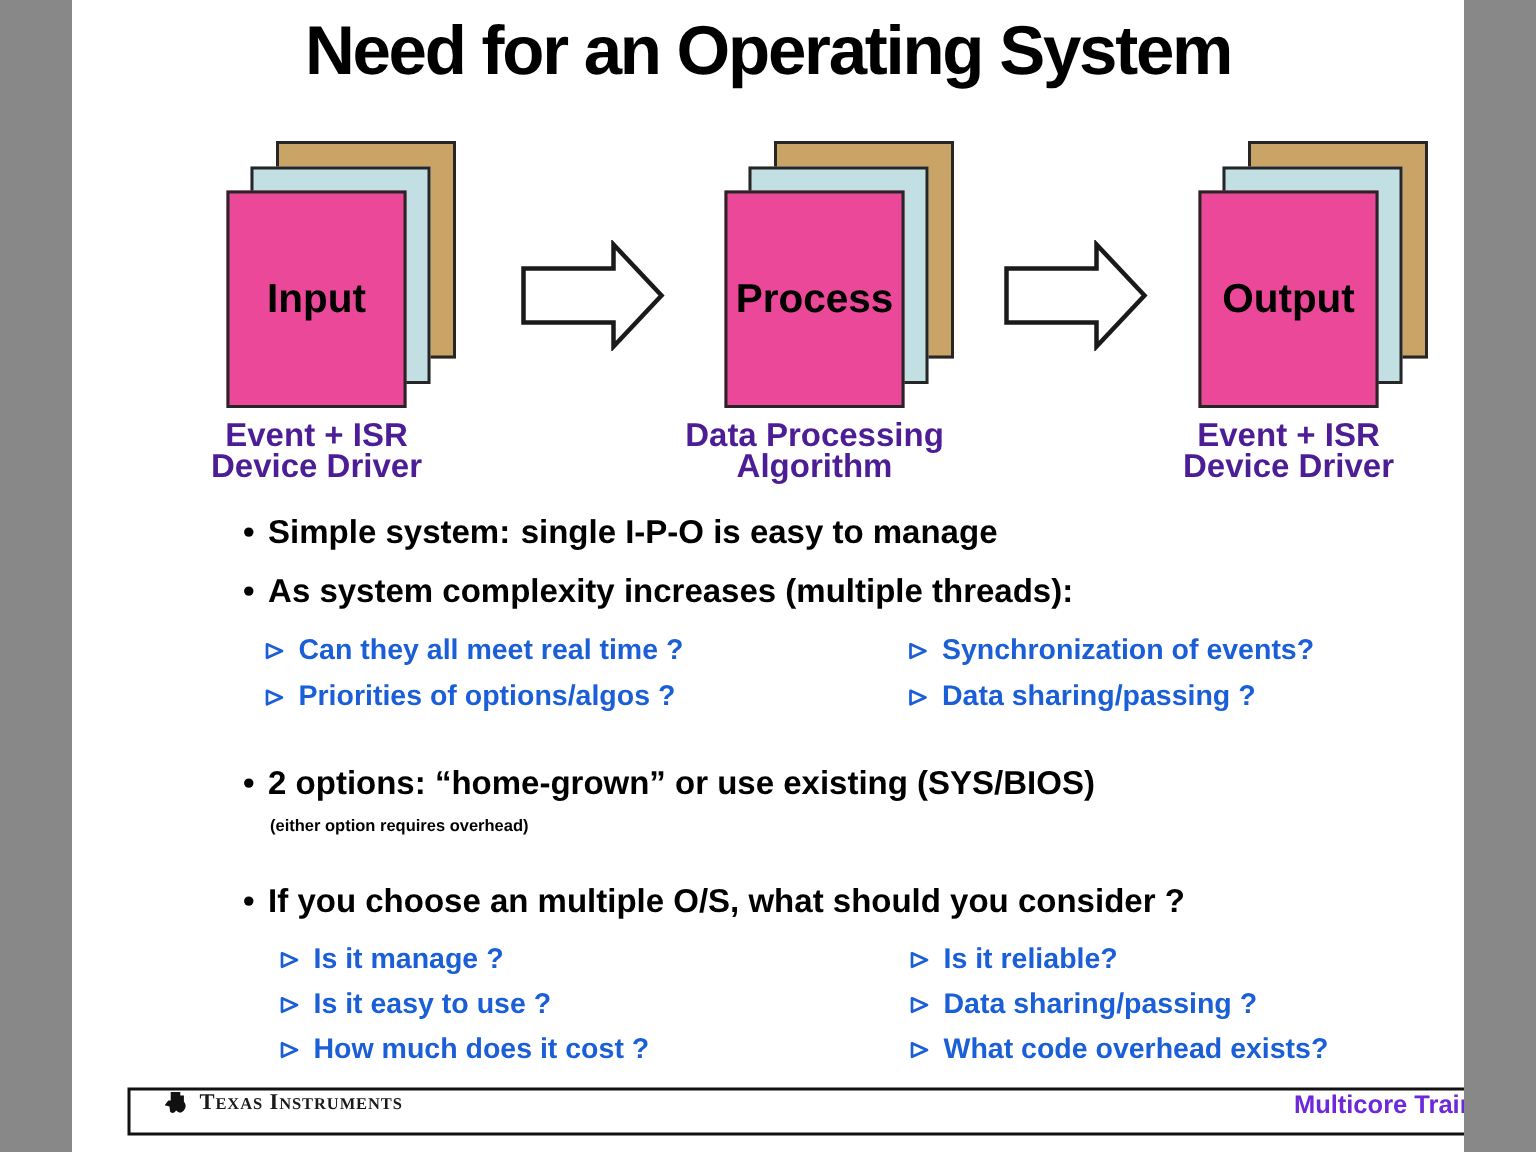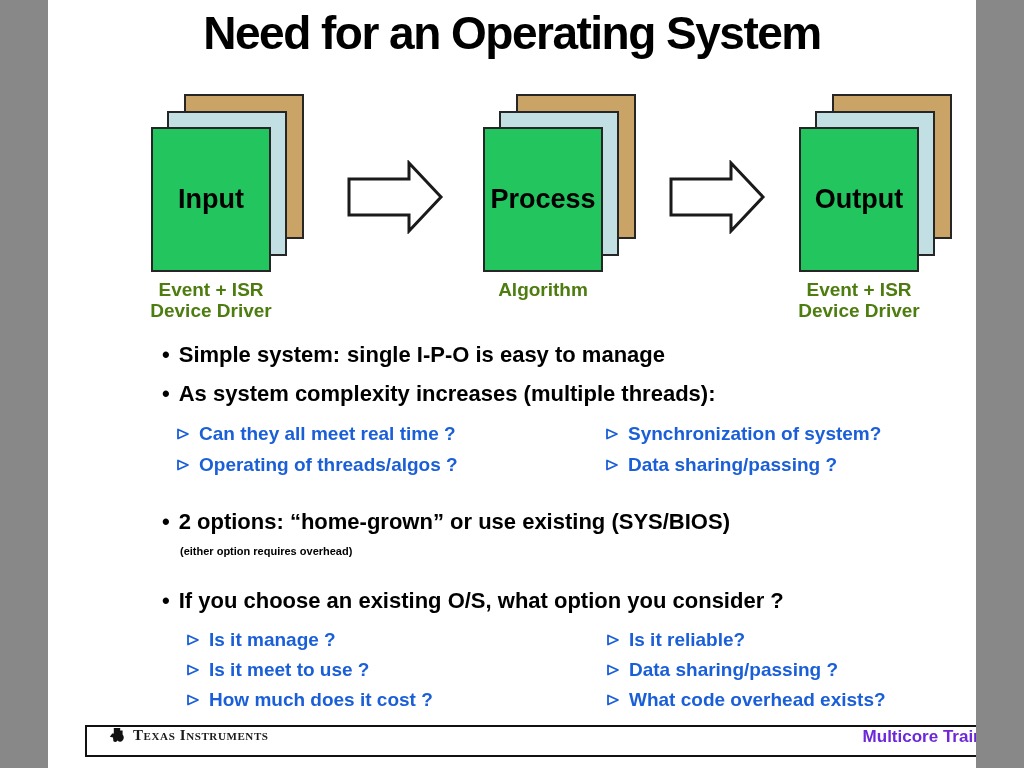--- a/index.html
+++ b/index.html
@@ -11,25 +11,25 @@
   .title{
     position:absolute;top:6px;left:0;width:100%;text-align:center;
     font-size:46px;font-weight:bold;color:#000;letter-spacing:-1.5px;margin:0;
   }
   
   .stage{position:absolute;top:94px;width:156px;height:240px;}
   .stage-1{left:103px}.stage-2{left:435px}.stage-3{left:751px}
   .card{position:absolute;width:120px;height:145px;border:2px solid #262626;box-sizing:border-box;}
   .card.back{left:33px;top:0;background:#c9a466;}
   .card.mid{left:16px;top:17px;background:#c2dfe4;}
-  .card.front{left:0;top:33px;background:#22c55e;display:flex;align-items:center;justify-content:center;}
+  .card.front{left:0;top:33px;background:#ec4899;display:flex;align-items:center;justify-content:center;}
   .card-label{font-size:27px;font-weight:bold;color:#000;}
   .caption{
     position:absolute;top:185px;left:-40px;width:200px;text-align:center;
-    color:#4d7c0f;font-size:19px;font-weight:bold;line-height:21px;
+    color:#4c1d95;font-size:22px;font-weight:bold;line-height:21px;
   }
   .arrow{position:absolute;top:160px;width:97px;height:74px;}
   .arrow-1{left:299px}.arrow-2{left:621px}
   
   .b-line{position:absolute;font-size:22px;font-weight:bold;color:#000;white-space:nowrap;}
   .b-dot{display:inline-block;margin-right:9px;}
   .u{text-decoration-thickness:2.5px;text-underline-offset:4px;}
   .u.sp{margin-right:7px;}
   .b1{left:114px;top:342px}
   .b2{left:114px;top:381px}
@@ -79,20 +79,21 @@
     <polygon points="2,19 62,19 62,3 94,37 62,71 62,55 2,55" fill="#ffffff" stroke="#1a1a1a" stroke-width="3"></polygon>
   </svg>
 
   <div class="stage stage-2">
     <div class="card back"></div>
     <div class="card mid"></div>
     <div class="card front">
       <span class="card-label">Process</span>
     </div>
     <div class="caption">
+      <div>Data Processing</div>
       <div>Algorithm</div>
     </div>
   </div>
 
   <svg class="arrow arrow-2" viewBox="0 0 97 74">
     <polygon points="2,19 62,19 62,3 94,37 62,71 62,55 2,55" fill="#ffffff" stroke="#1a1a1a" stroke-width="3"></polygon>
   </svg>
 
   <div class="stage stage-3">
     <div class="card back"></div>
@@ -113,51 +114,51 @@
   <div class="sub q1a">
     <svg width="14" height="14" viewBox="0 0 14 14">
         <path d="M2 2.5 L12 7 L2 11.5 Z" fill="#ffffff" stroke="#1b5fd8" stroke-width="1.8" stroke-linejoin="round"></path>
       </svg>
     <span>Can they all meet real time ?</span>
   </div>
   <div class="sub q1b">
     <svg width="14" height="14" viewBox="0 0 14 14">
         <path d="M2 2.5 L12 7 L2 11.5 Z" fill="#ffffff" stroke="#1b5fd8" stroke-width="1.8" stroke-linejoin="round"></path>
       </svg>
-    <span>Operating of threads/algos ?</span>
+    <span>Priorities of options/algos ?</span>
   </div>
   <div class="sub q1c">
     <svg width="14" height="14" viewBox="0 0 14 14">
         <path d="M2 2.5 L12 7 L2 11.5 Z" fill="#ffffff" stroke="#1b5fd8" stroke-width="1.8" stroke-linejoin="round"></path>
       </svg>
-    <span>Synchronization of system?</span>
+    <span>Synchronization of events?</span>
   </div>
   <div class="sub q1d">
     <svg width="14" height="14" viewBox="0 0 14 14">
         <path d="M2 2.5 L12 7 L2 11.5 Z" fill="#ffffff" stroke="#1b5fd8" stroke-width="1.8" stroke-linejoin="round"></path>
       </svg>
     <span>Data sharing/passing ?</span>
   </div>
 
   <div class="b-line b3"><span class="b-dot">•</span><span>2 options: “home-grown” or use existing (SYS/BIOS)</span></div>
   <div class="b-line b3-note">(either option requires overhead)</div>
 
-  <div class="b-line b4"><span class="b-dot">•</span><span>If you choose an existing O/S, what option you consider ?</span></div>
+  <div class="b-line b4"><span class="b-dot">•</span><span>If you choose an multiple O/S, what should you consider ?</span></div>
 
   <div class="sub q2a">
     <svg width="14" height="14" viewBox="0 0 14 14">
         <path d="M2 2.5 L12 7 L2 11.5 Z" fill="#ffffff" stroke="#1b5fd8" stroke-width="1.8" stroke-linejoin="round"></path>
       </svg>
     <span>Is it manage ?</span>
   </div>
   <div class="sub q2b">
     <svg width="14" height="14" viewBox="0 0 14 14">
         <path d="M2 2.5 L12 7 L2 11.5 Z" fill="#ffffff" stroke="#1b5fd8" stroke-width="1.8" stroke-linejoin="round"></path>
       </svg>
-    <span>Is it meet to use ?</span>
+    <span>Is it easy to use ?</span>
   </div>
   <div class="sub q2c">
     <svg width="14" height="14" viewBox="0 0 14 14">
         <path d="M2 2.5 L12 7 L2 11.5 Z" fill="#ffffff" stroke="#1b5fd8" stroke-width="1.8" stroke-linejoin="round"></path>
       </svg>
     <span>How much does it cost ?</span>
   </div>
   <div class="sub q2d">
     <svg width="14" height="14" viewBox="0 0 14 14">
         <path d="M2 2.5 L12 7 L2 11.5 Z" fill="#ffffff" stroke="#1b5fd8" stroke-width="1.8" stroke-linejoin="round"></path>

